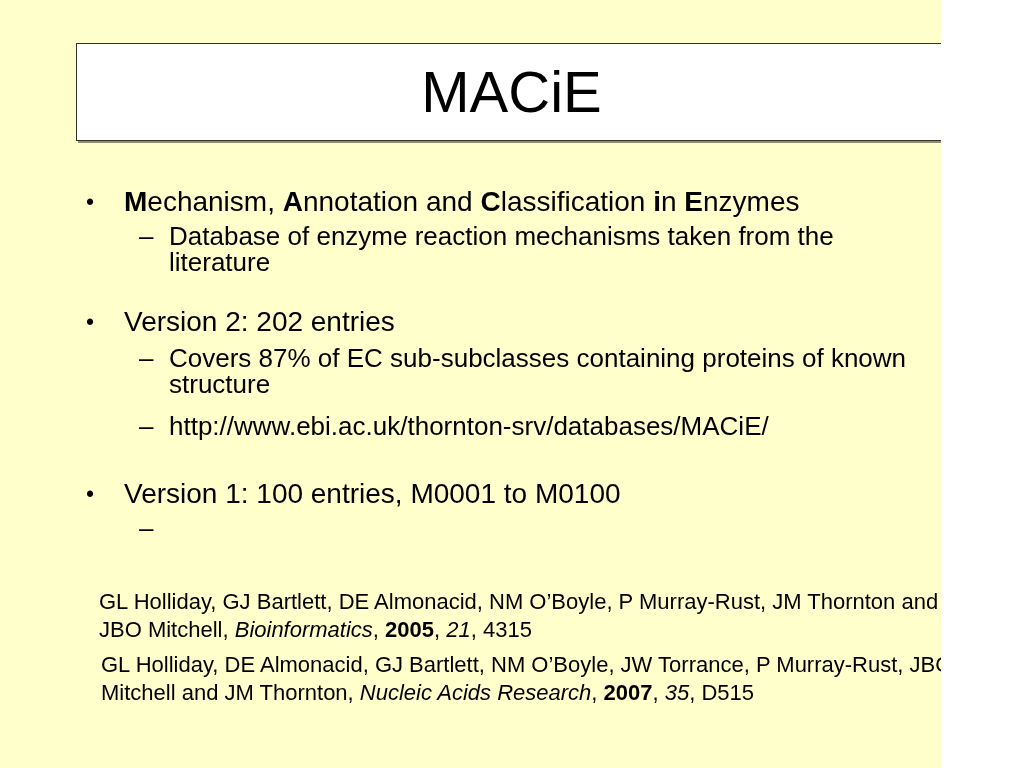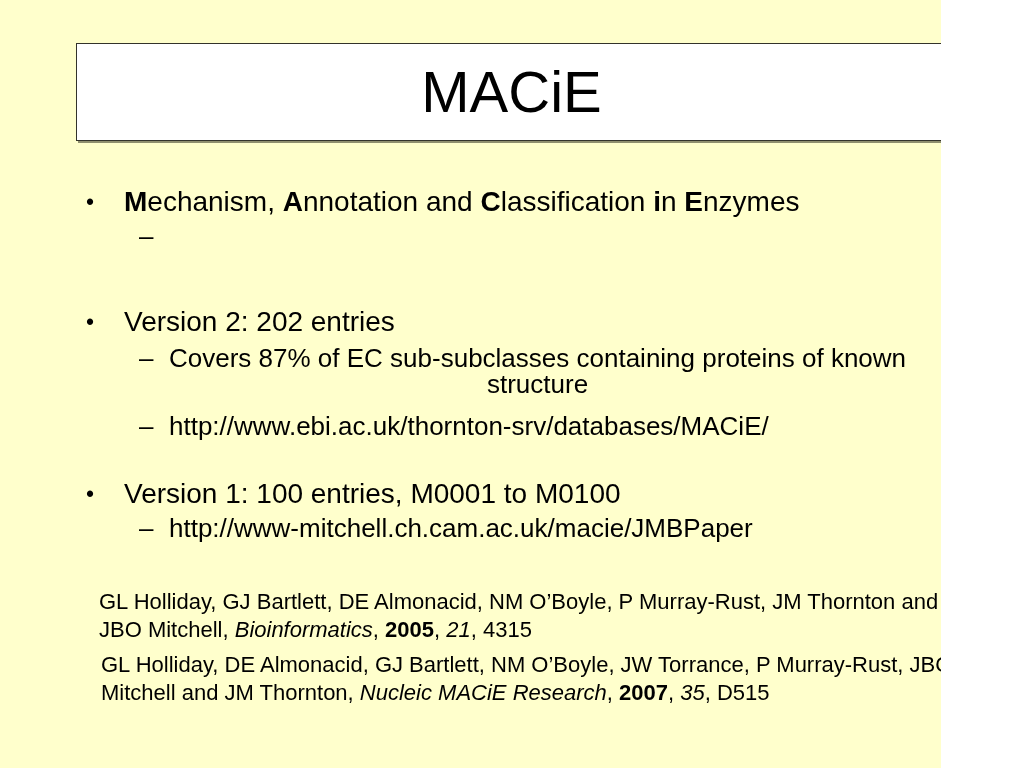--- a/index.html
+++ b/index.html
@@ -48,21 +48,21 @@
   }
   .lvl2 {
     padding-left: 139px;
     font-size: 26px;
     line-height: 26px;
   }
   .lvl2 .marker {
     flex: 0 0 30px;
     width: 30px;
   }
-  .text { white-space: pre-wrap; text-align: center; }
+  .text { white-space: pre-wrap; }
   .citation {
     position: absolute;
     left: 62px;
     width: 952px;
     font-size: 22px;
     line-height: 28px;
     white-space: pre-wrap;
   }
   
   .pos-b1 { top: 187px; }
@@ -84,20 +84,21 @@
     <div class="title-text">MACiE</div>
   </div>
 
   <div class="line lvl1 pos-b1">
     <span class="marker">•</span>
     <span class="text"><span style="font-weight: bold;">M</span><span>echanism, </span><span style="font-weight: bold;">A</span><span>nnotation and </span><span style="font-weight: bold;">C</span><span>lassification </span><span style="font-weight: bold;">i</span><span>n </span><span style="font-weight: bold;">E</span><span>nzymes</span></span>
   </div>
 
   <div class="line lvl2 pos-s1">
     <span class="marker">–</span>
+    <span class="text"><span>Database of enzyme reaction mechanisms taken from the literature</span></span>
   </div>
 
   <div class="line lvl1 pos-b2">
     <span class="marker">•</span>
     <span class="text"><span>Version 2: 202 entries</span></span>
   </div>
 
   <div class="line lvl2 pos-s2">
     <span class="marker">–</span>
     <span class="text"><span>Covers 87% of EC sub-subclasses containing proteins of known
@@ -109,22 +110,21 @@
     <span class="text"><span>http://www.ebi.ac.uk/thornton-srv/databases/MACiE/</span></span>
   </div>
 
   <div class="line lvl1 pos-b3">
     <span class="marker">•</span>
     <span class="text"><span>Version 1: 100 entries, M0001 to M0100</span></span>
   </div>
 
   <div class="line lvl2 pos-s4">
     <span class="marker">–</span>
-    <span class="text"><span>http://www-mitchell.ch.cam.ac.uk/macie/JMBPaper</span></span>
   </div>
 
   <div class="citation pos-c1"><span>GL Holliday, GJ Bartlett, DE Almonacid, NM O’Boyle, P Murray-Rust, JM Thornton and
 JBO Mitchell, </span><span style="font-style: italic;">Bioinformatics</span><span>, </span><span style="font-weight: bold;">2005</span><span>, </span><span style="font-style: italic;">21</span><span>, 4315</span></div>
 
   <div class="citation pos-c2"><span>GL Holliday, DE Almonacid, GJ Bartlett, NM O’Boyle, JW Torrance, P Murray-Rust, JBO
-Mitchell and JM Thornton, </span><span style="font-style: italic;">Nucleic MACiE Research</span><span>, </span><span style="font-weight: bold;">2007</span><span>, </span><span style="font-style: italic; text-align: right;">35</span><span>, D515</span></div>
+Mitchell and JM Thornton, </span><span style="font-style: italic;">Nucleic Acids Research</span><span>, </span><span style="font-weight: bold;">2007</span><span>, </span><span style="font-style: italic; text-align: right;">35</span><span>, D515</span></div>
 
 </div>
 
 </body></html>

